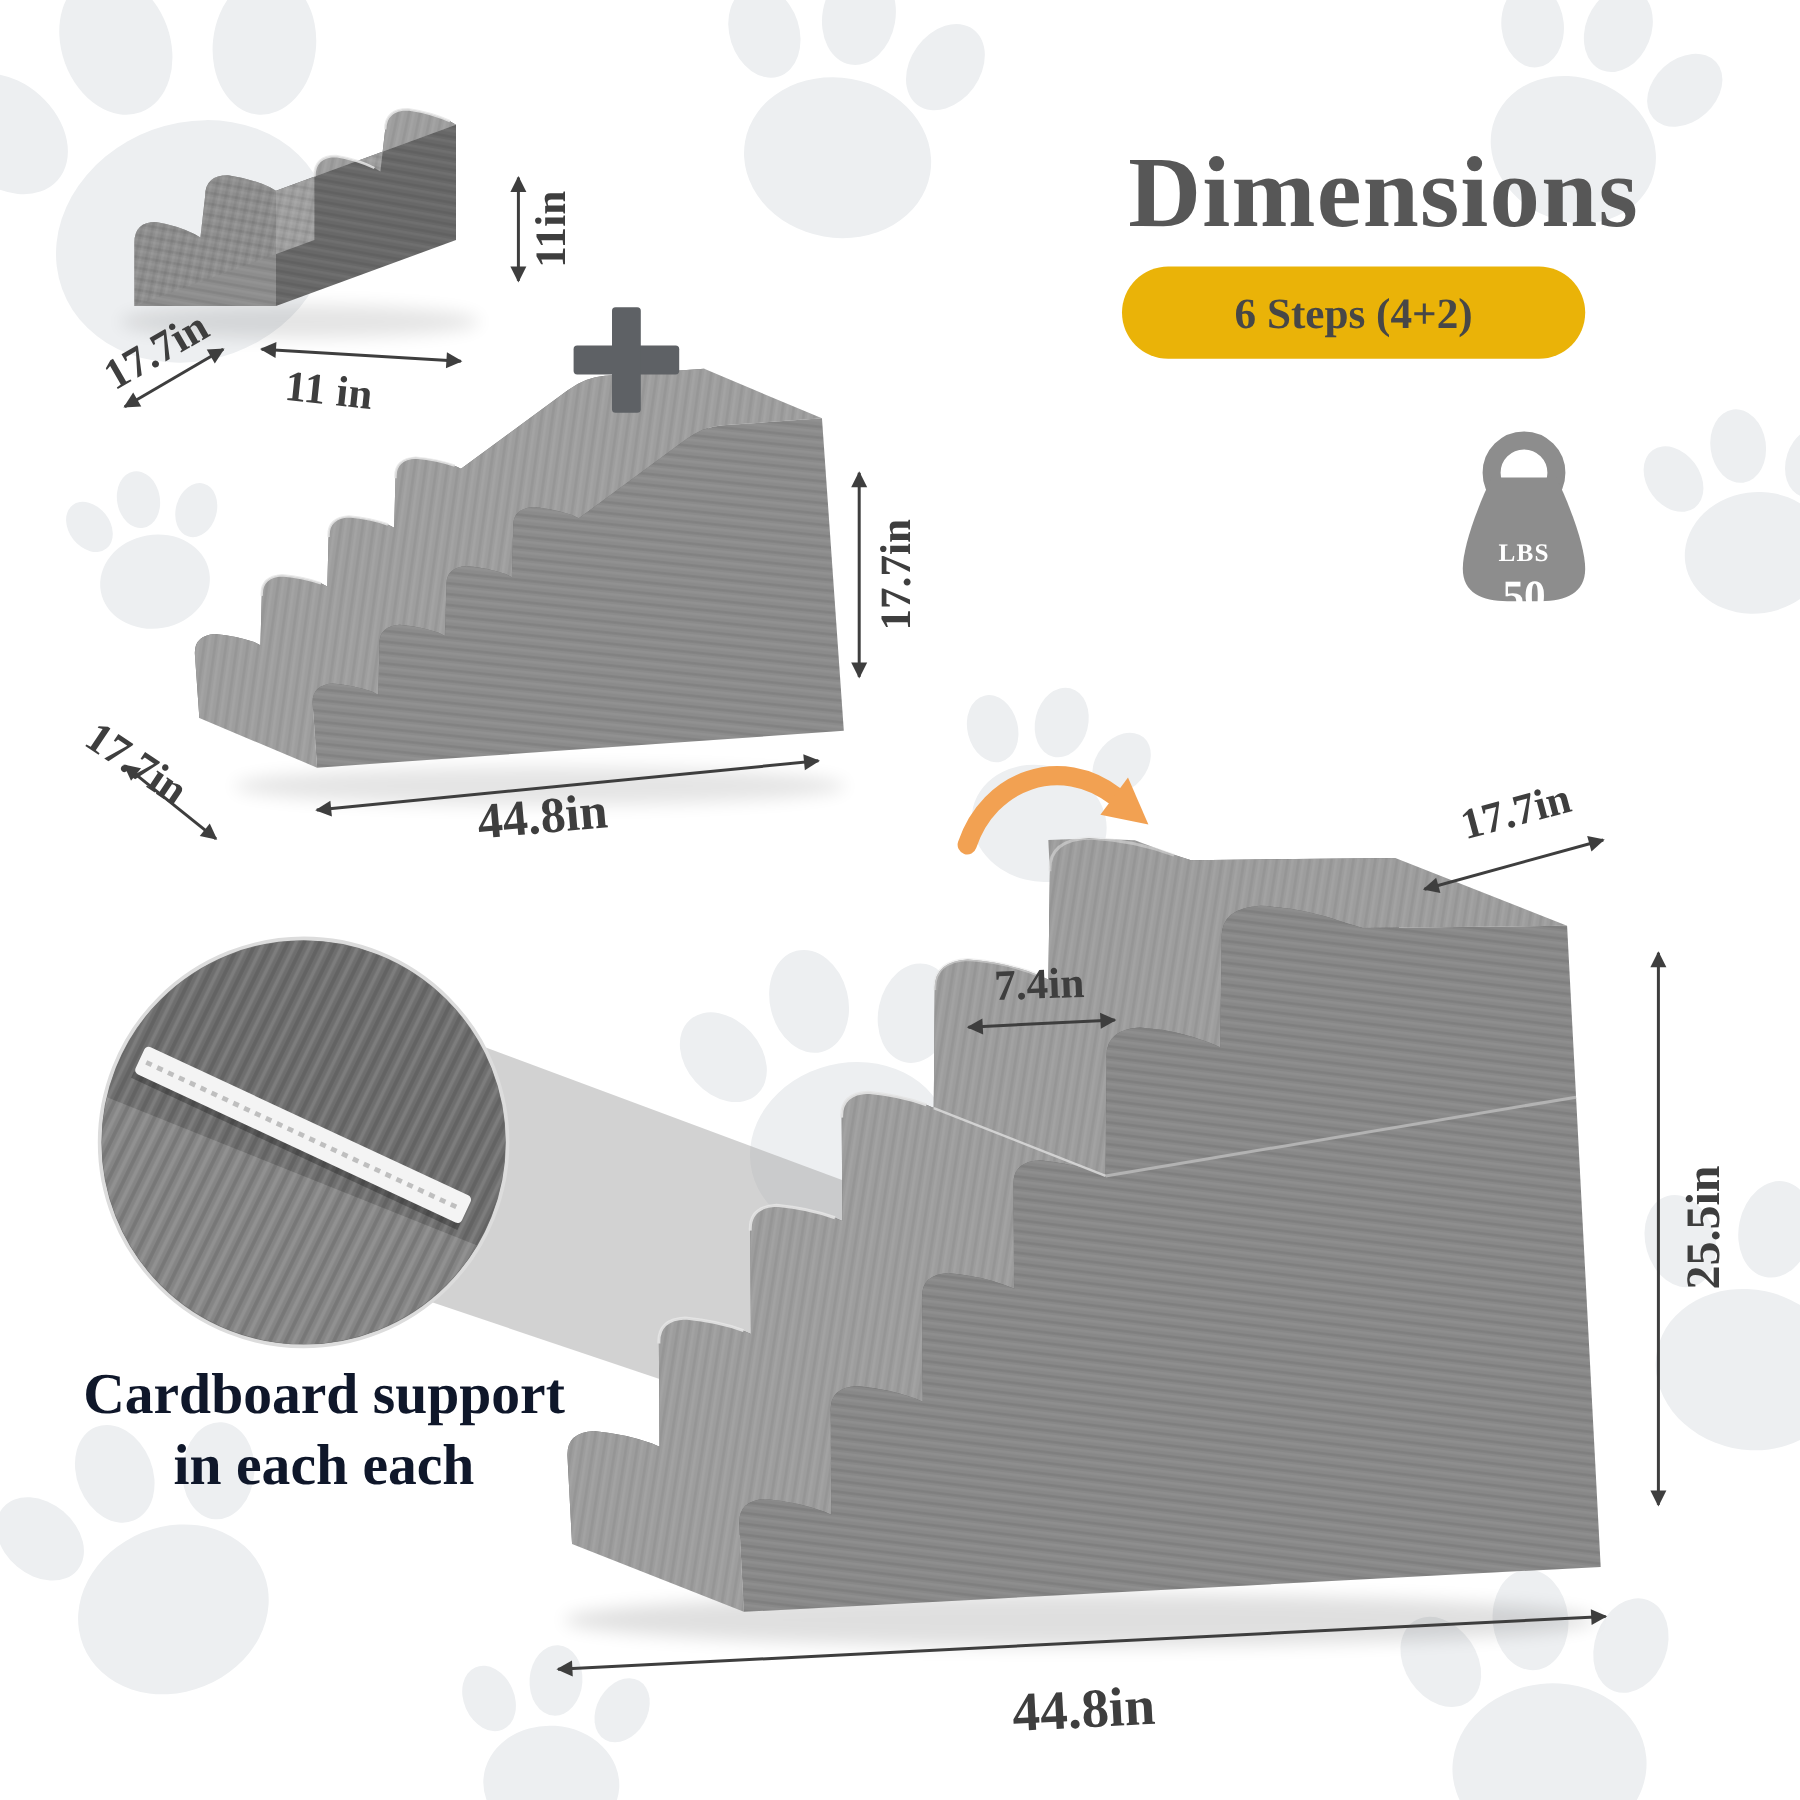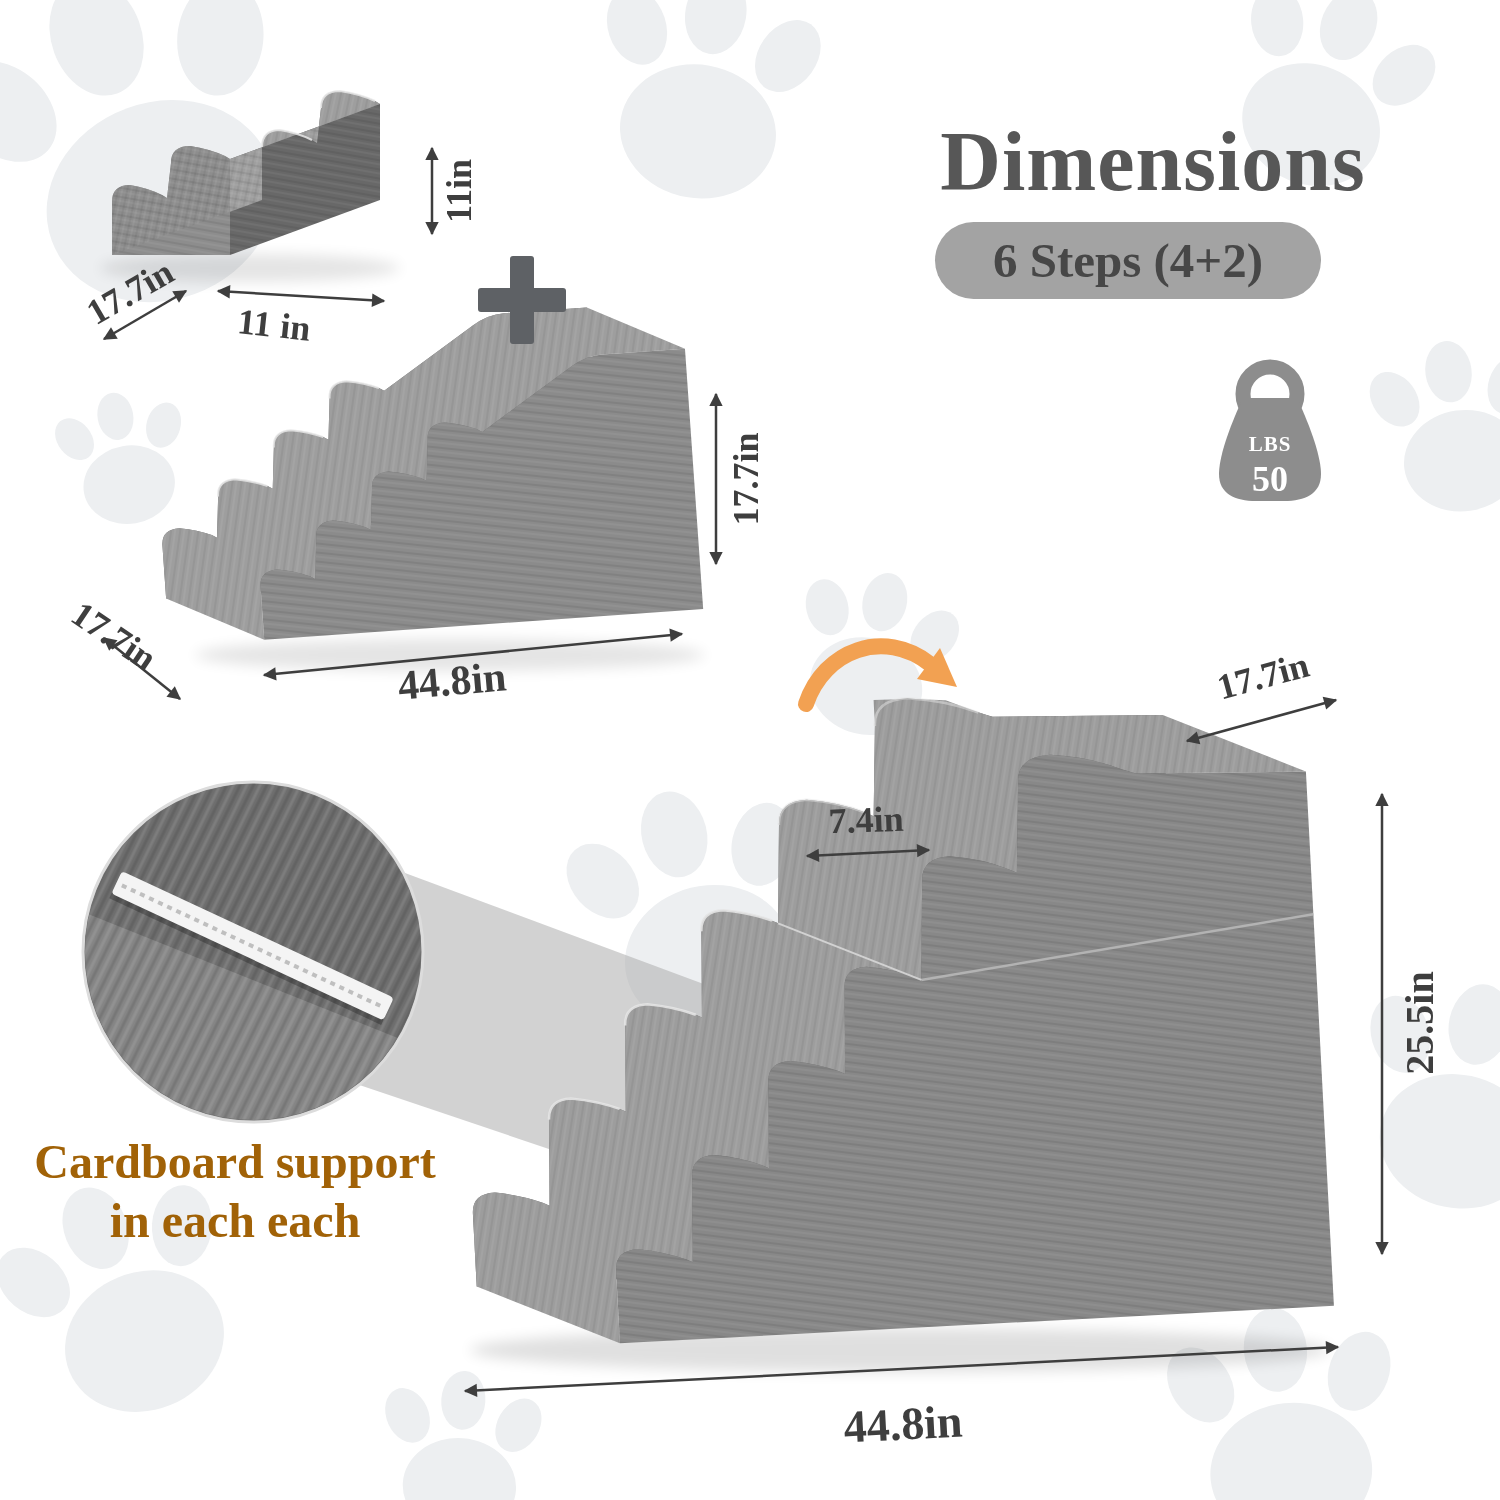--- a/index.html
+++ b/index.html
@@ -6,25 +6,25 @@
   .canvas{position:relative;width:1500px;height:1500px;background:#ffffff;overflow:hidden;
           font-family:Liberation Serif, serif;}
   .canvas svg.scene{position:absolute;left:0;top:0;}
   .lbl{position:absolute;font-weight:700;color:#3e3e3e;white-space:nowrap;font-size:36px;
        transform-origin:center;}
   .lbl.sz40{font-size:40px;}
   .lbl.sz42{font-size:42px;}
   .lbl.sz46{font-size:46px;}
   .title{position:absolute;font-weight:700;color:#575757;font-size:84px;letter-spacing:1px;
          transform:translate(-50%,-50%);}
-  .badge{position:absolute;background:#a3a3a3;border-radius:40px;display:flex;align-items:center;
-         justify-content:center;font-size:49px;font-weight:700;color:#474747;}
-  .caption{position:absolute;text-align:center;font-size:48px;font-weight:700;color:#a16207;
-           line-height:1.22;transform:translate(-50%,-50%);}
-  .wtxt{position:absolute;color:#ffffff;font-weight:700;text-align:center;transform:translate(-50%,-50%);}
+  .badge{position:absolute;background:#eab308;border-radius:40px;display:flex;align-items:center;
+         justify-content:center;font-size:36px;font-weight:700;color:#474747;}
+  .caption{position:absolute;text-align:center;font-size:48px;font-weight:700;color:#0f172a;
+           line-height:1.22;transform:translate(-50%,-50%);margin-left:35px;}
+  .wtxt{position:absolute;color:#ffffff;font-weight:700;text-align:center;transform:translate(-50%,-50%);margin-top:17px;}
 </style>
 </head>
 <body>
 
 <div class="canvas">
 
 <svg class="scene" width="1500" height="1500" viewBox="0 0 1500 1500">
   <defs>
     <g id="paw">
       <ellipse cx="0" cy="8" rx="54" ry="46"></ellipse>

